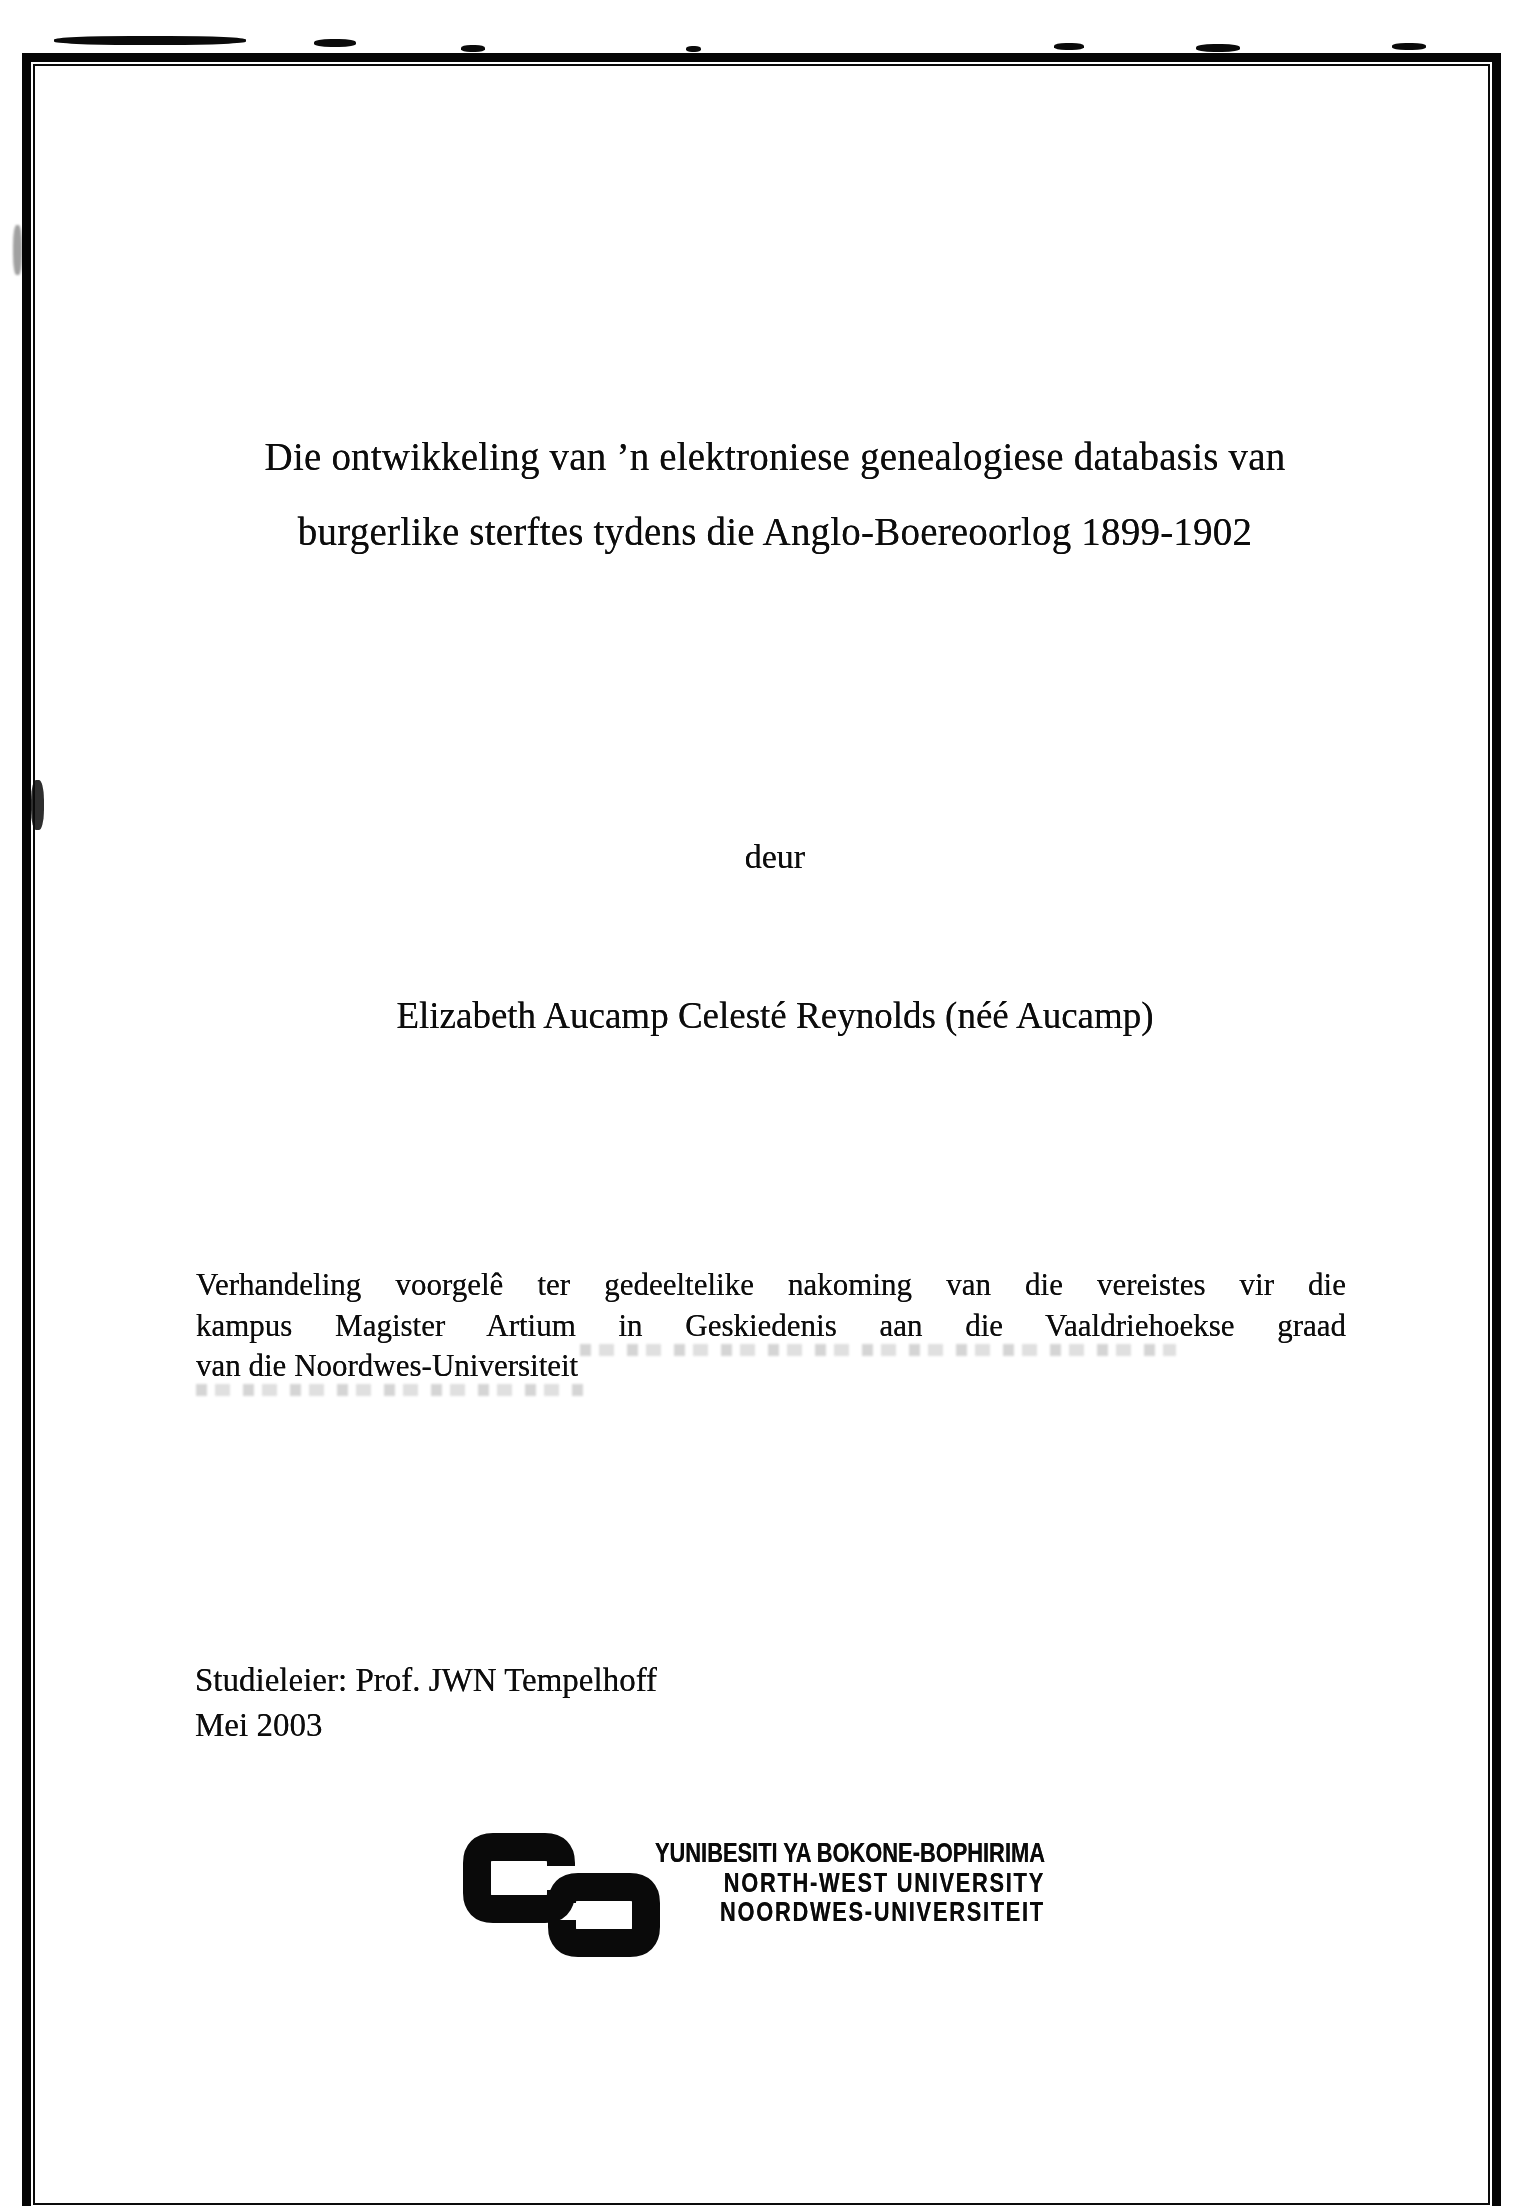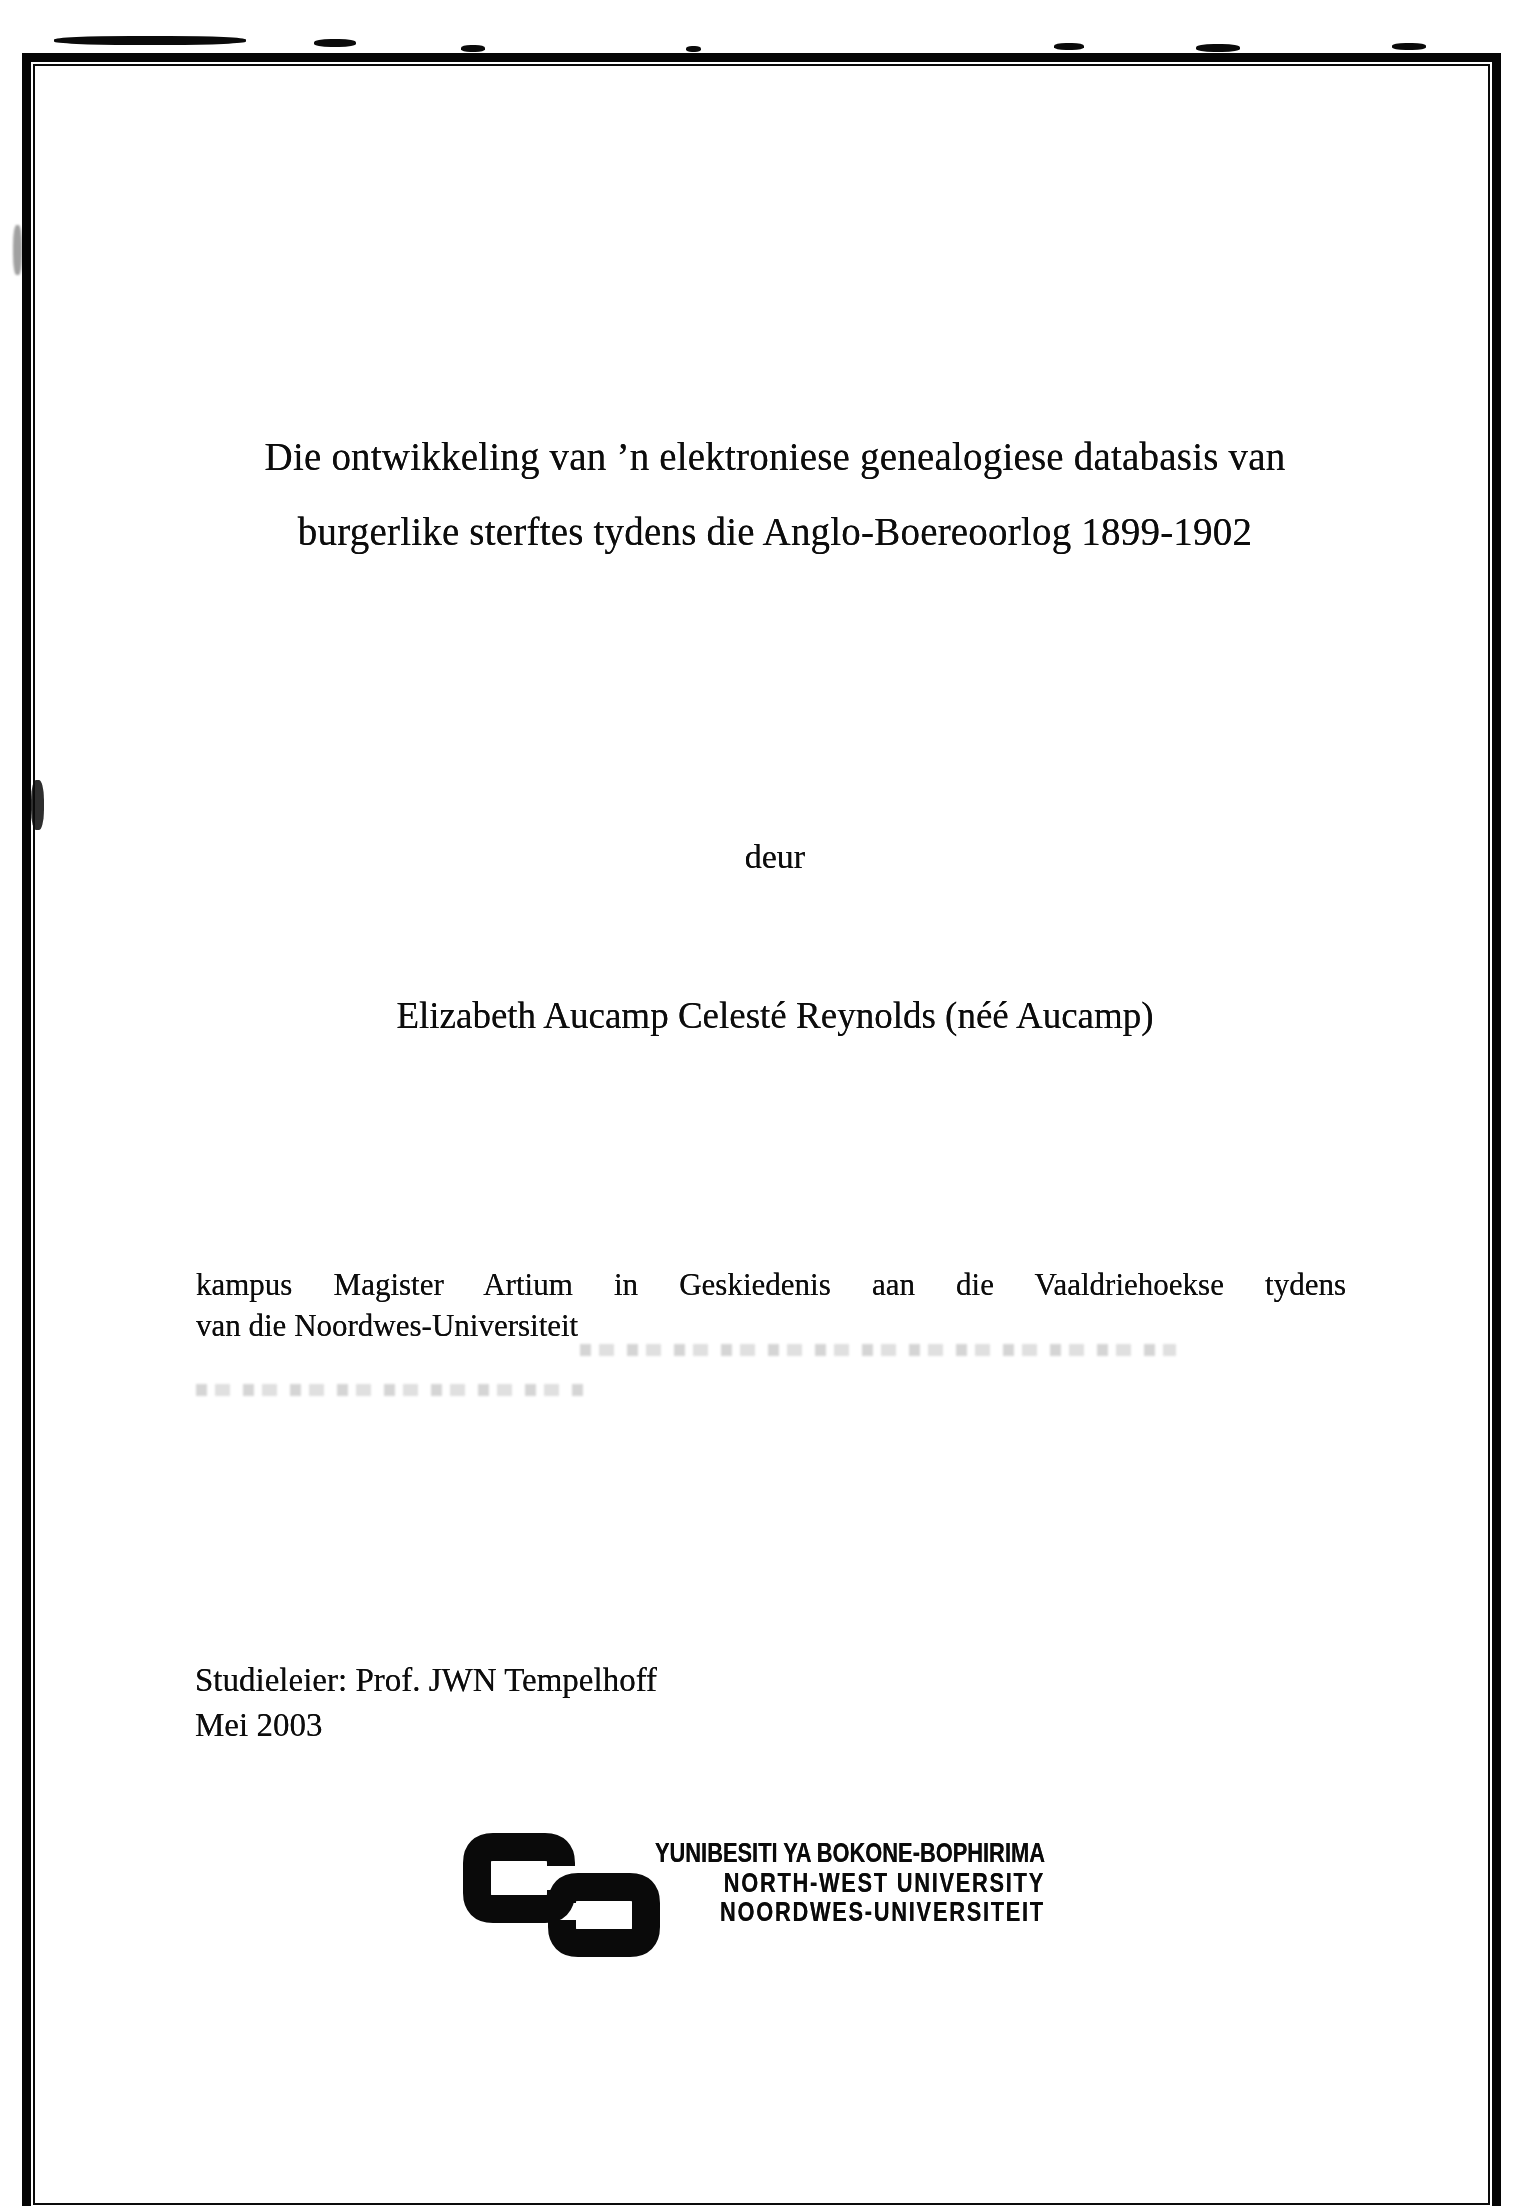--- a/index.html
+++ b/index.html
@@ -91,21 +91,22 @@
   </div>
 
   <div class="title-line serif" style="top:402px;">Die ontwikkeling van ’n elektroniese genealogiese databasis van</div>
   <div class="title-line serif" style="top:477px;">burgerlike sterftes tydens die Anglo-Boereoorlog 1899-1902</div>
 
   <div class="byline serif">deur</div>
 
   <div class="author serif">Elizabeth Aucamp Celesté Reynolds (néé Aucamp)</div>
 
   <div class="submission serif">
-    <div class="jline"><span>kampus </span><span class="it">Magister Artium</span><span> in Geskiedenis aan die Vaaldriehoekse tydens</span></div>
+    <div class="jline">Verhandeling voorgelê ter gedeeltelike nakoming van die vereistes vir die</div>
+    <div class="jline"><span>kampus </span><span class="it">Magister Artium</span><span> in Geskiedenis aan die Vaaldriehoekse graad</span></div>
     <div>van die Noordwes-Universiteit</div>
   </div>
 
   <div class="ghost" style="left:580px;top:1312px;width:596px;"></div>
   <div class="ghost" style="left:196px;top:1352px;width:392px;"></div>
 
   <div class="supervisor-block serif">
     <div>Studieleier: Prof. JWN Tempelhoff</div>
     <div>Mei 2003</div>
   </div>

